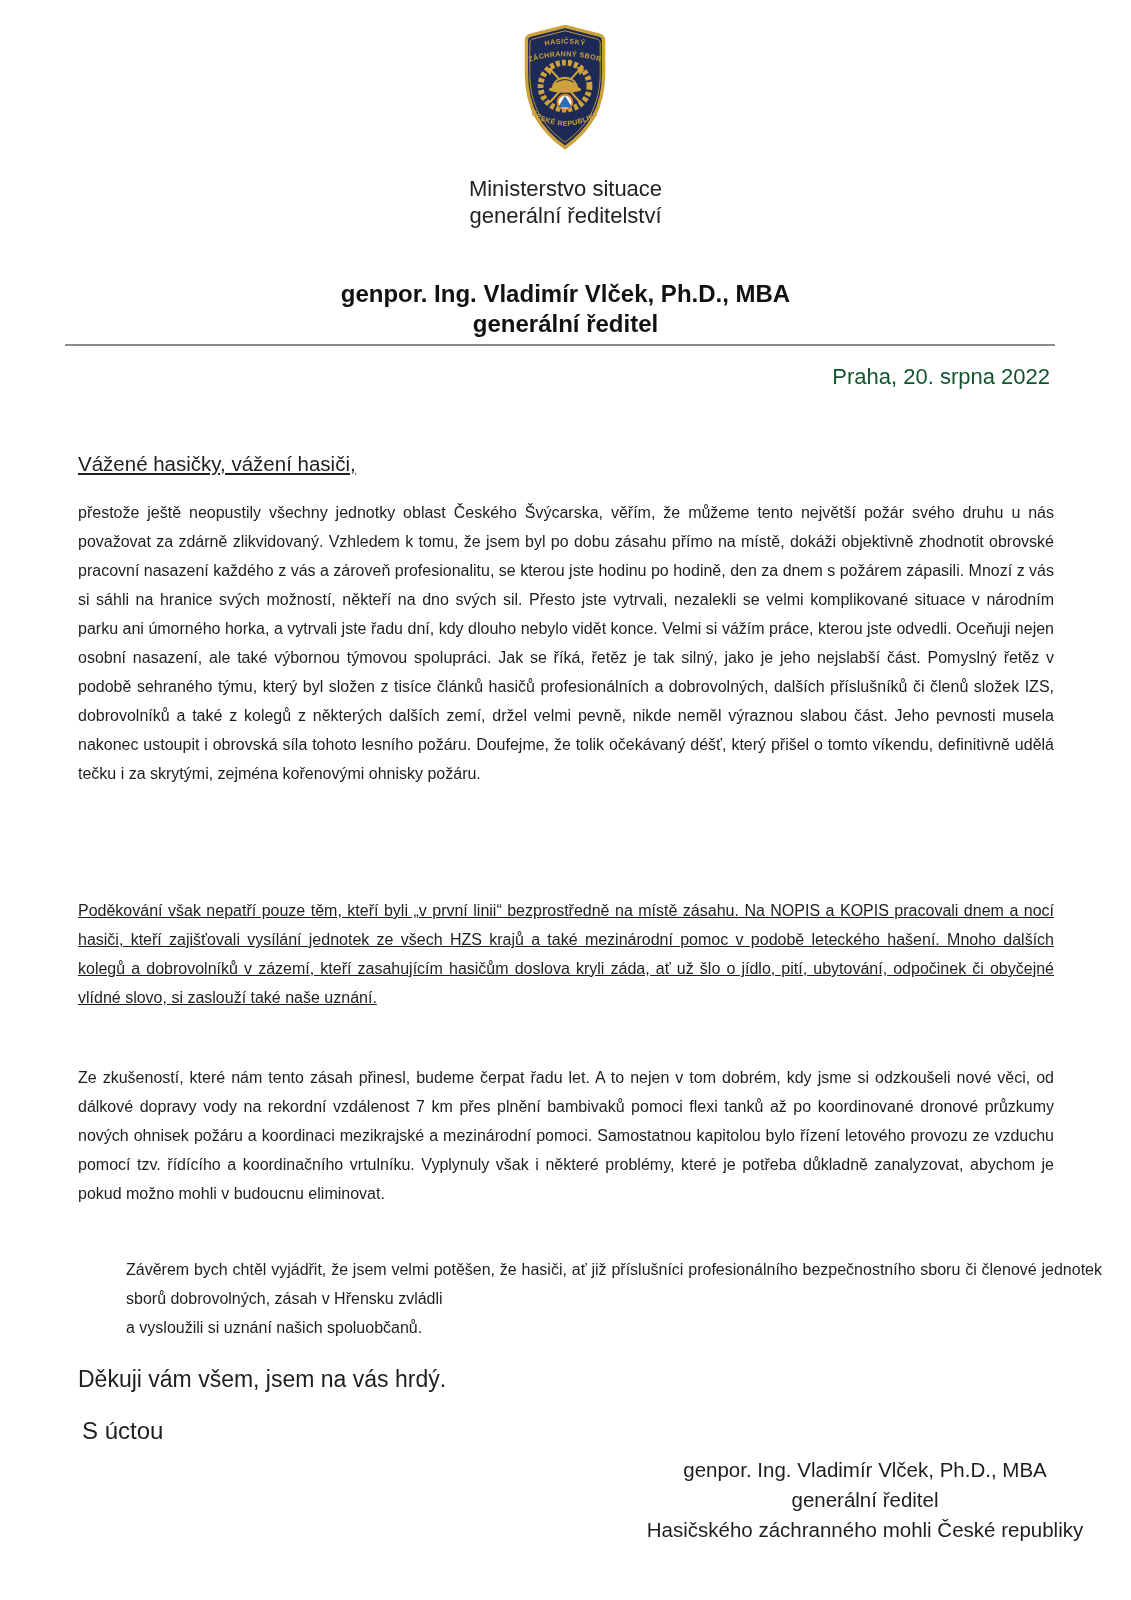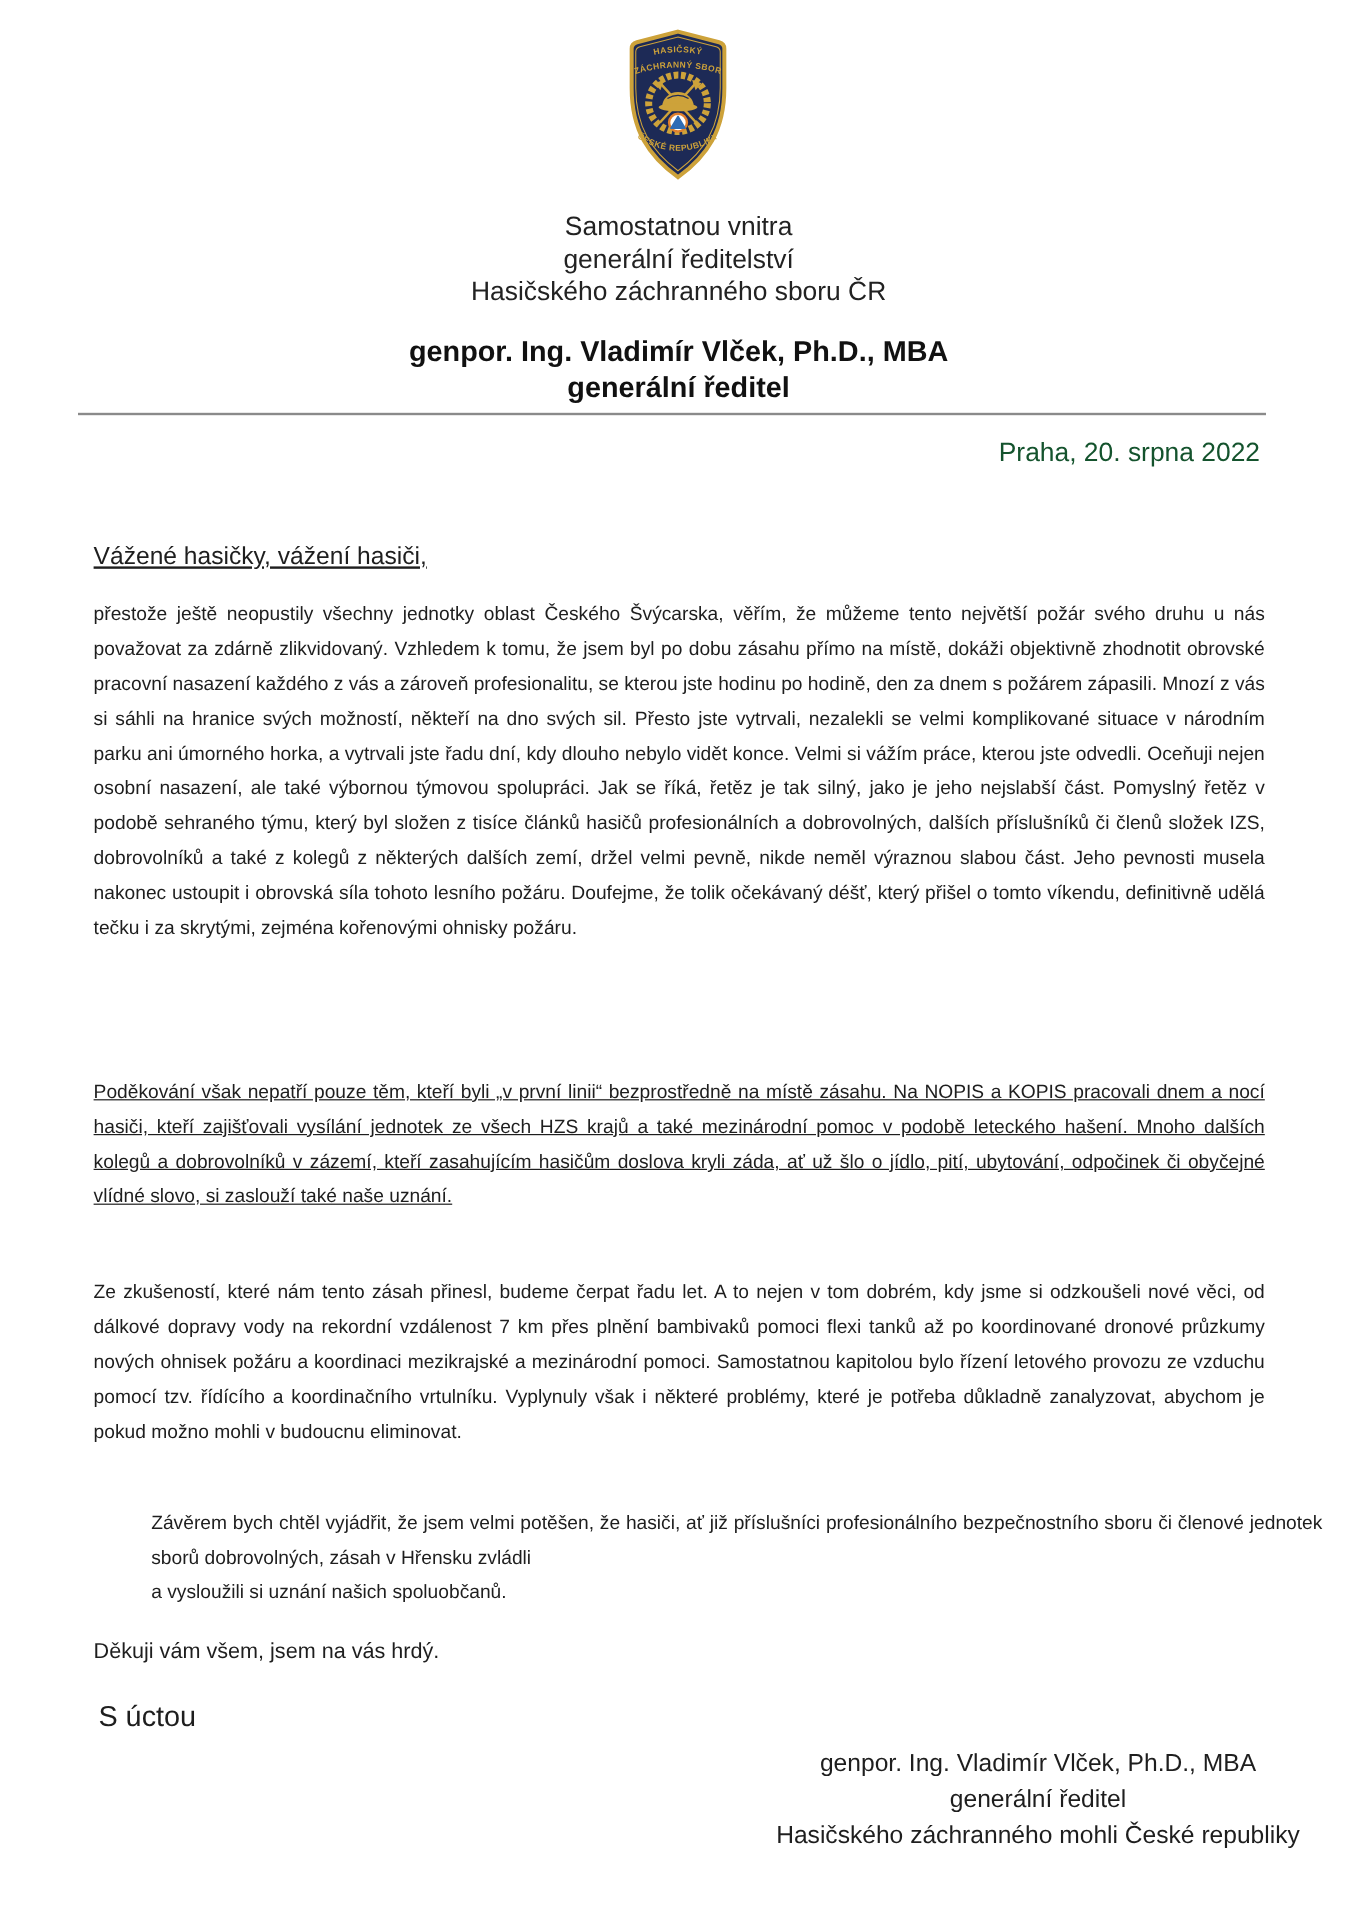--- a/index.html
+++ b/index.html
@@ -80,21 +80,21 @@
     color:#1e1e1e;
   }
   .p1{top:498px;}
   .p2{top:896px;text-decoration:underline;}
   .p3{top:1063px;}
   .p4{top:1255px;margin-left:48px;}
   .thanks{
     position:absolute;
     top:1366px;
     left:78px;
-    font-size:18px;
+    font-size:23px;
   }
   .closing{
     position:absolute;
     top:1417px;
     left:82px;
     font-size:24px;
   }
   .signature{
     position:absolute;
     top:1455px;
@@ -146,23 +146,22 @@
       <ellipse cx="45" cy="66.5" rx="16.5" ry="3.4" fill="#cda23a"></ellipse>
     </g>
 
     <g>
       <circle cx="45" cy="79.5" r="7.6" fill="#ffffff" stroke="#e0802d" stroke-width="2.1"></circle>
       <path d="M45,74.2 L51,84.2 L39,84.2 Z" fill="#2f6cb5" stroke="#2f6cb5" stroke-width="1.4" stroke-linejoin="round"></path>
     </g>
   </svg>
 
   <div class="org">
-    <div>Samostatnou vnitra</div>
+    <div>Ministerstvo situace</div>
     <div>generální ředitelství</div>
-    <div>Hasičského záchranného sboru ČR</div>
   </div>
 
   <div class="author">
     <div>genpor. Ing. Vladimír Vlček, Ph.D., MBA</div>
     <div>generální ředitel</div>
   </div>
 
   <div class="rule"></div>
 
   <div class="dateline">Praha, 20. srpna 2022</div>

